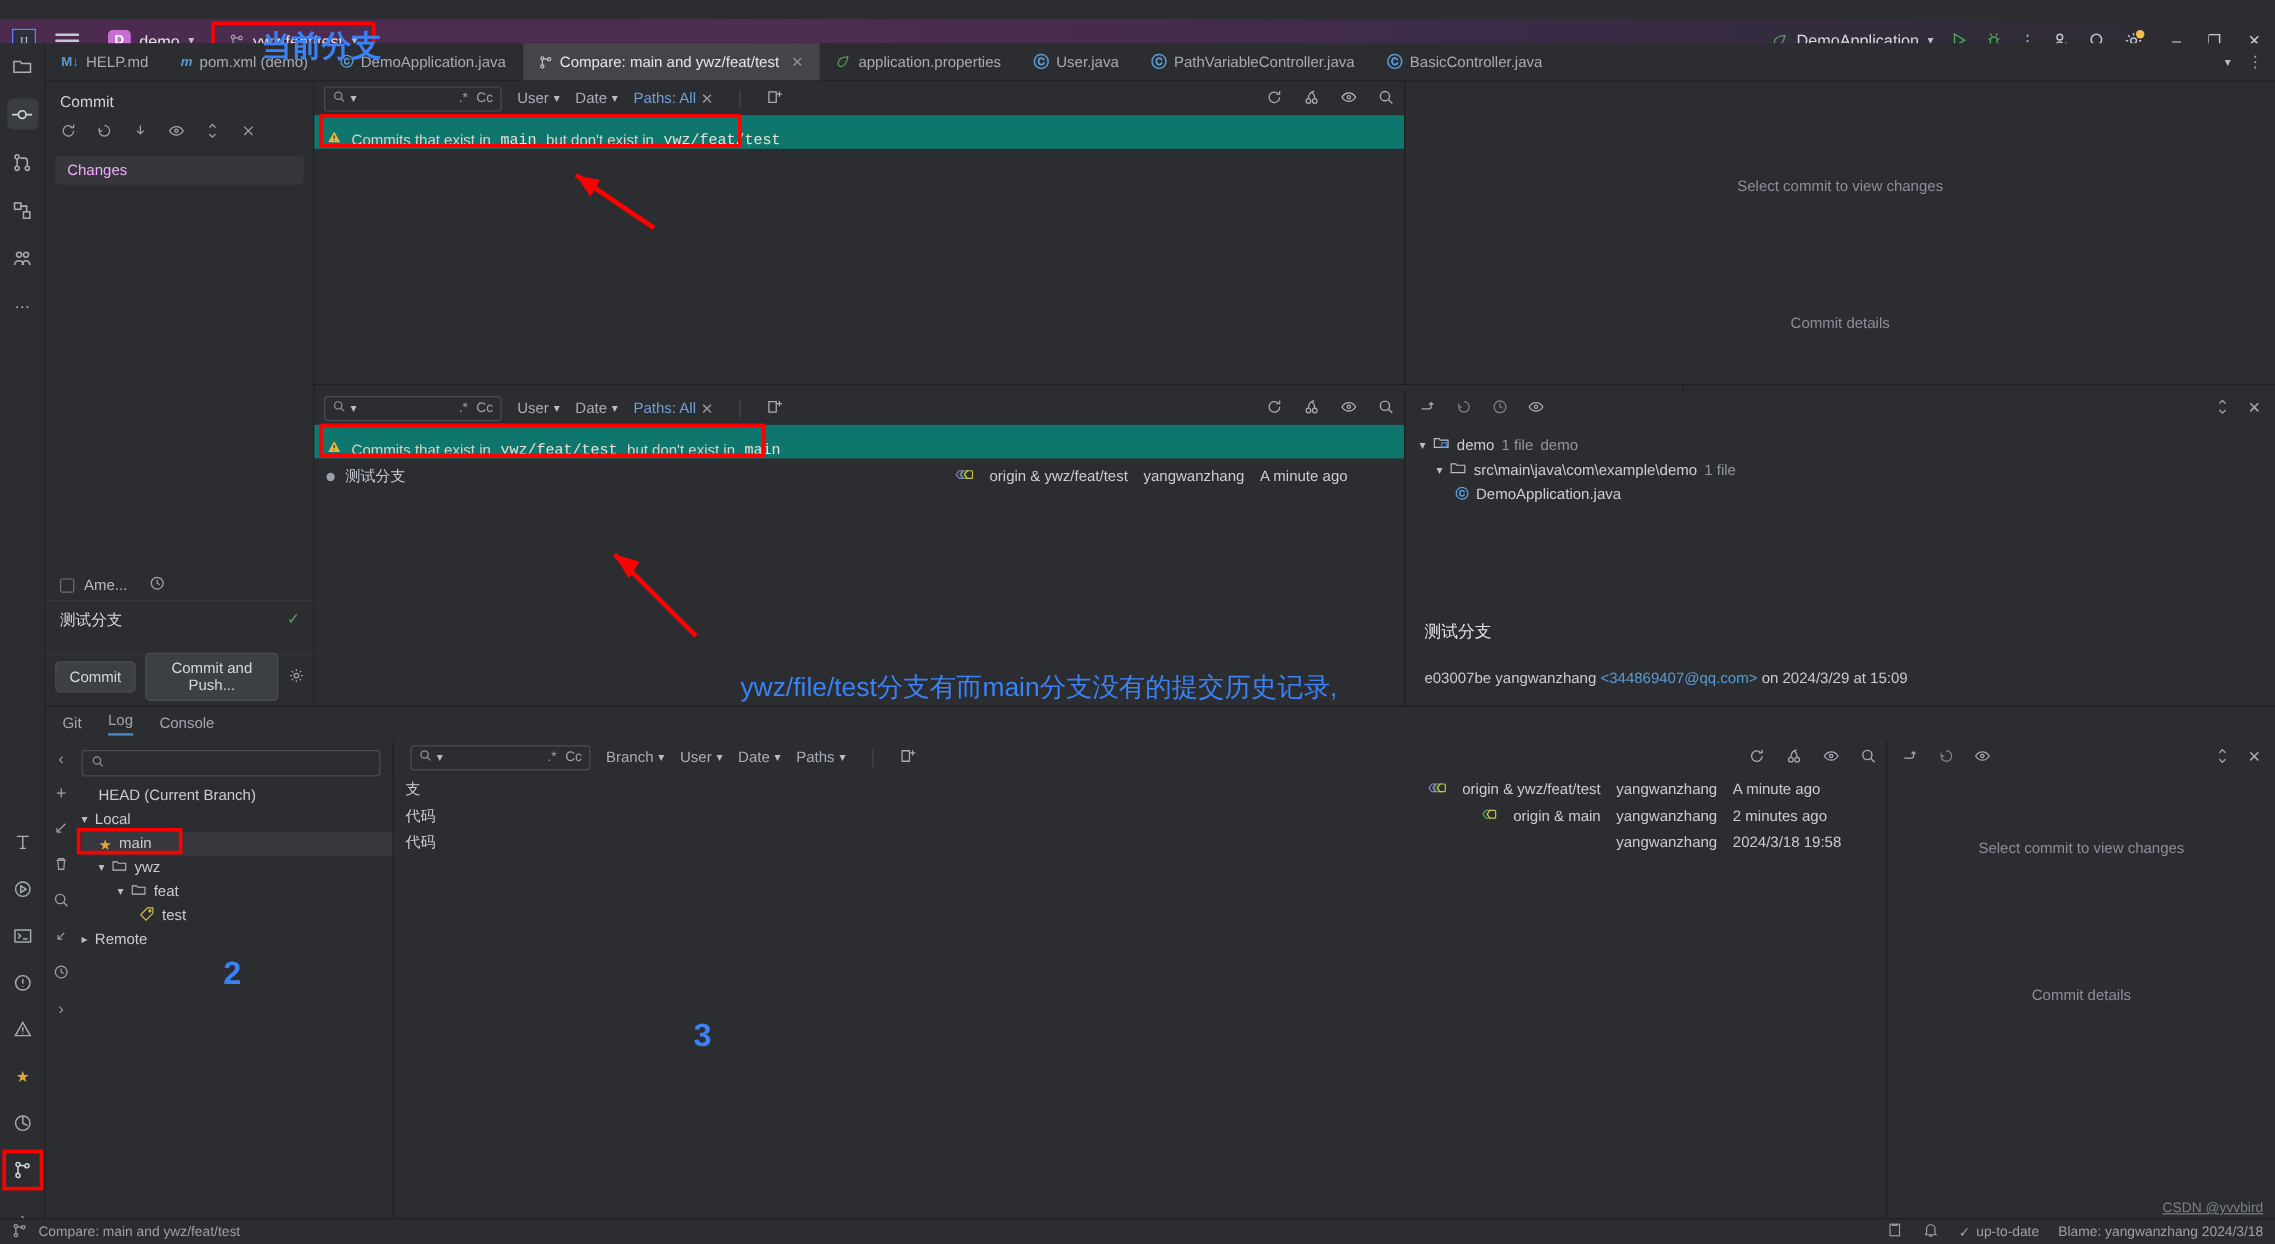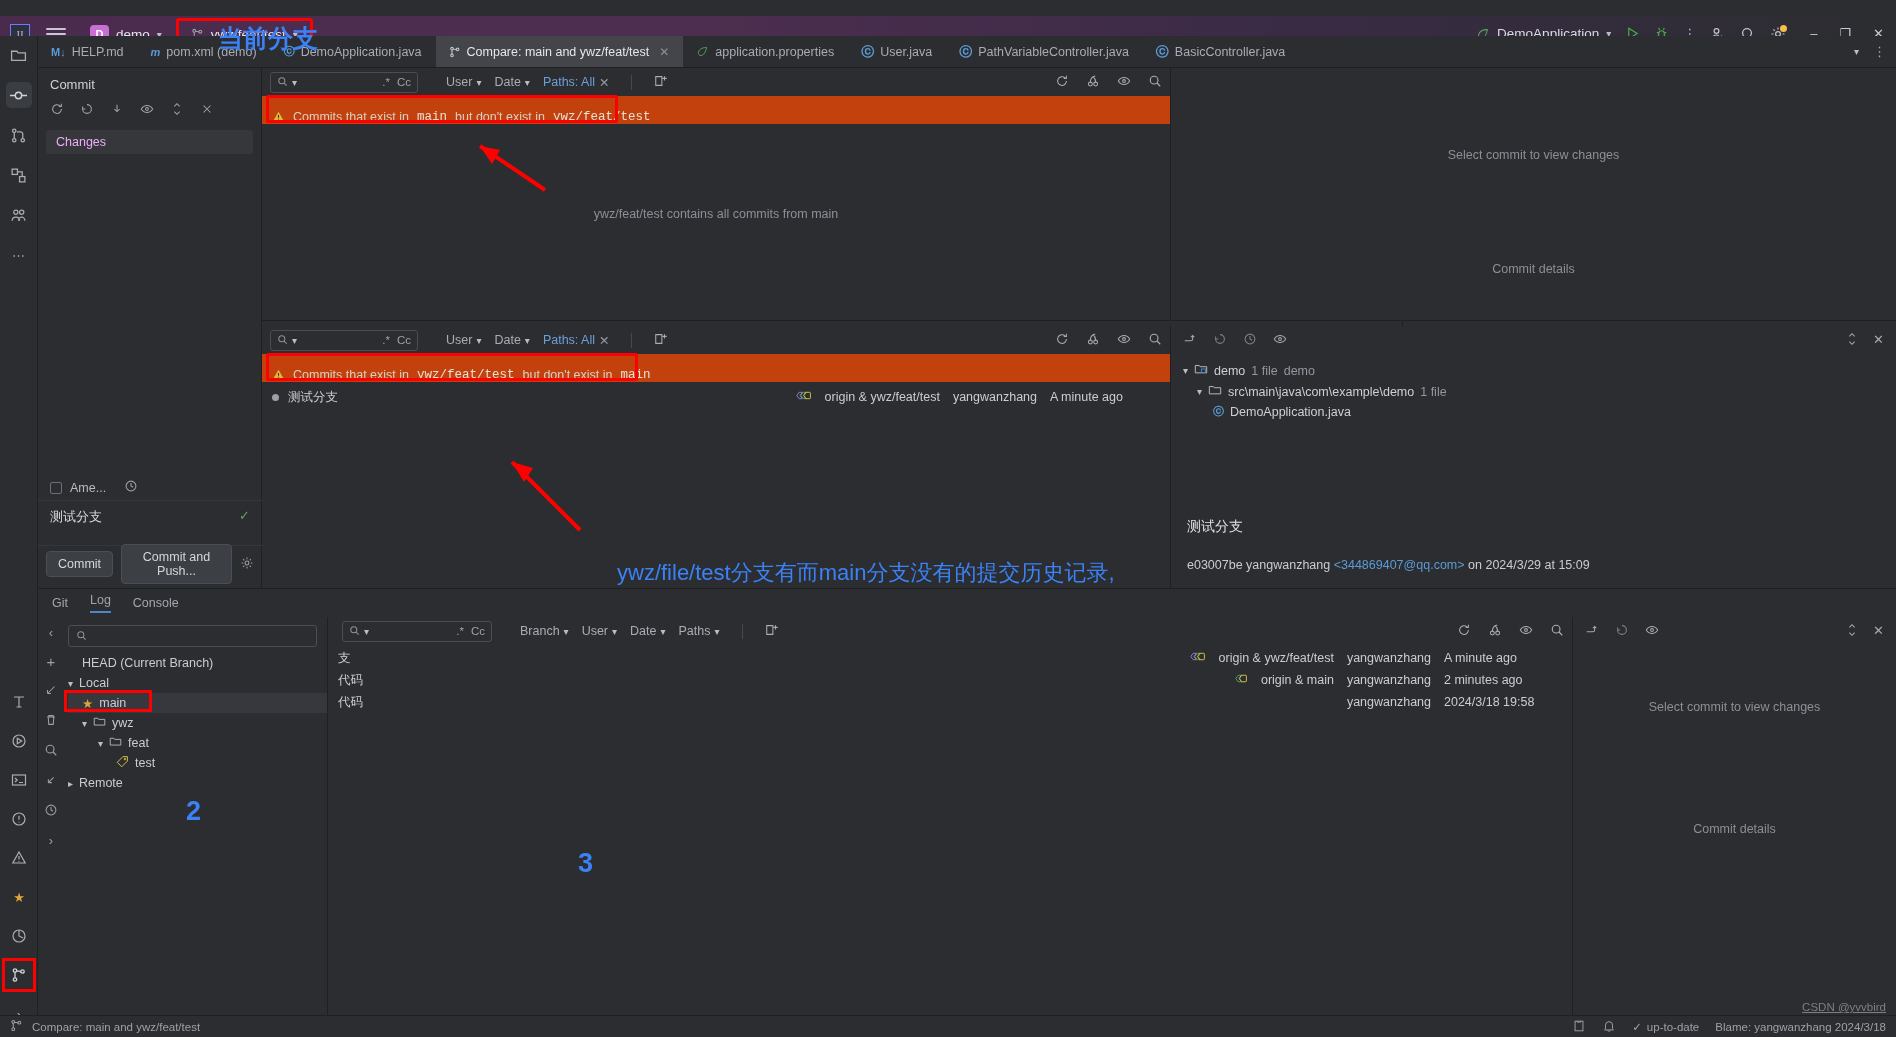--- a/index.html
+++ b/index.html
@@ -121,28 +121,28 @@
     position:absolute; left:262px; top:326px; width:908px; height:262px; background:#2b2d30;
   }
   .logbar {
     height:28px; display:flex; align-items:center; gap:0; padding:0 8px; background:#2b2d30;
   }
   .searchbox {
     width:148px; height:21px; background:#2b2d30; border:1px solid #4a4d53; border-radius:3px;
     display:flex; align-items:center; padding:0 6px; gap:4px; color:#8e9299; font-size:11.5px;
   }
   .sb-right { margin-left:auto; display:flex; align-items:center; gap:7px; color:#9da1a9; font-size:11.5px;}
-  .lb-filters { display:flex; align-items:center; gap:13px; margin-left:28px; color:#a9adb5; font-size:12.5px; }
+  .lb-filters { display:flex; align-items:center; gap:13px; margin-left:13px; color:#a9adb5; font-size:12.5px; }
   .lb-filters .fl { display:flex; align-items:center; gap:4px; }
   .lb-sep { width:1px; height:15px; background:#45484e; margin:0 9px; }
   .lb-right { margin-left:auto; display:flex; align-items:center; gap:17px; color:#a9adb5; }
 
   .warnbar {
-    height:28px; background:#c2410c; display:flex; align-items:flex-start; gap:8px;
-    padding:14px 10px; font-size:12.5px; color:#d8d2c4; position:relative;
+    height:28px; background:#0f766e; display:flex; align-items:flex-end; gap:8px;
+    padding:0 10px; font-size:12.5px; color:#d8d2c4; position:relative;
   }
   .warnbar .ann-box {
     position:absolute; left:4px; top:-1px; width:352px; height:28px;
     border:3px solid #ff0000; border-radius:2px; pointer-events:none;
   }
   .warnbar.b2 .ann-box { width:372px; }
   .mono { font-family:"Liberation Mono", monospace; font-size:12.5px; color:#e8e3d6;}
   .empty-msg {
     display:flex; align-items:center; justify-content:center; color:#8b8f97; font-size:12.5px;
     height:180px;
@@ -567,21 +567,20 @@
             <path d="M8 2l6.2 11H1.8z" fill="#e2b93d"></path>
             <path d="M8 6v3.4M8 10.8v.8" stroke="#3a2f10" stroke-width="1.3"></path>
           </svg>
       </span>
       <span>Commits that exist in </span>
       <span class="mono">main</span>
       <span> but don't exist in </span>
       <span class="mono">ywz/feat/test</span>
     </div>
 
-    <div class="empty-msg">ywz/feat/test contains all commits from main</div>
   </div>
 
   <div class="cmp-bottom">
     <div class="logbar">
       <div class="searchbox">
         <span>
           <svg width="11" height="11" viewBox="0 0 16 16" stroke="#8e9299" fill="none" stroke-width="1.5">
               <circle cx="7" cy="7" r="4.4"></circle>
               <path d="M10.3 10.3L14 14"></path>
             </svg>

